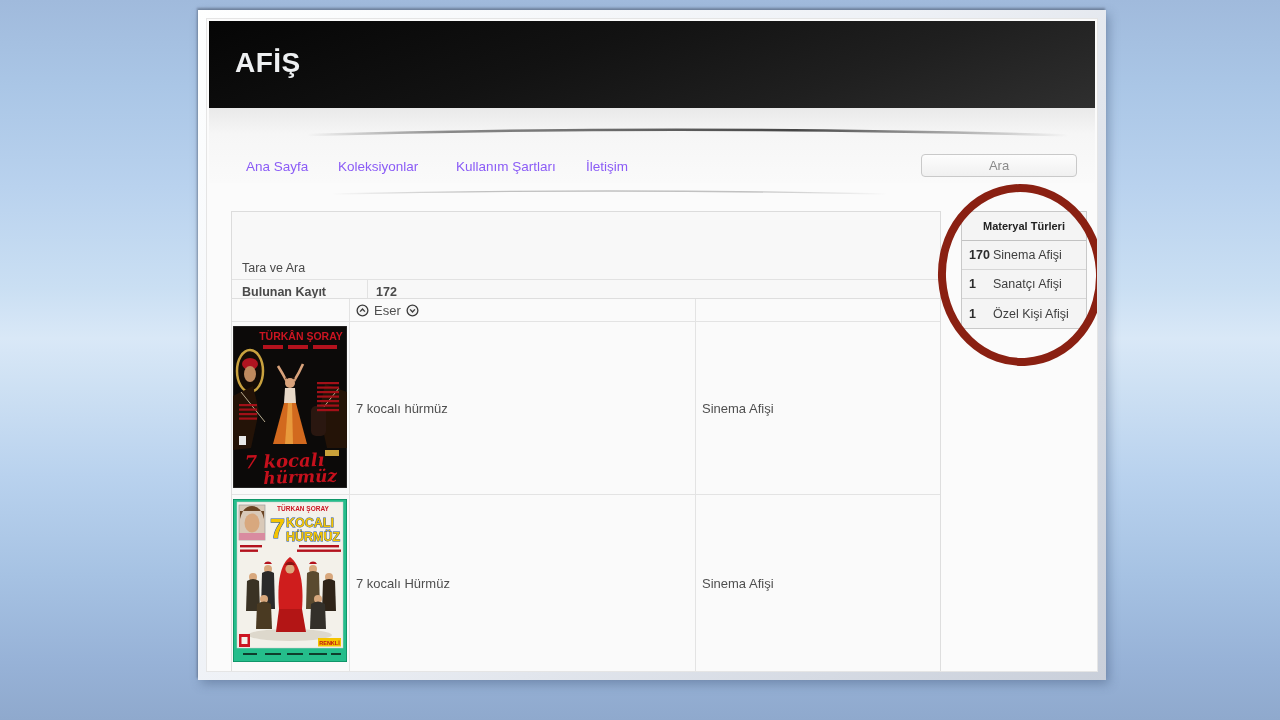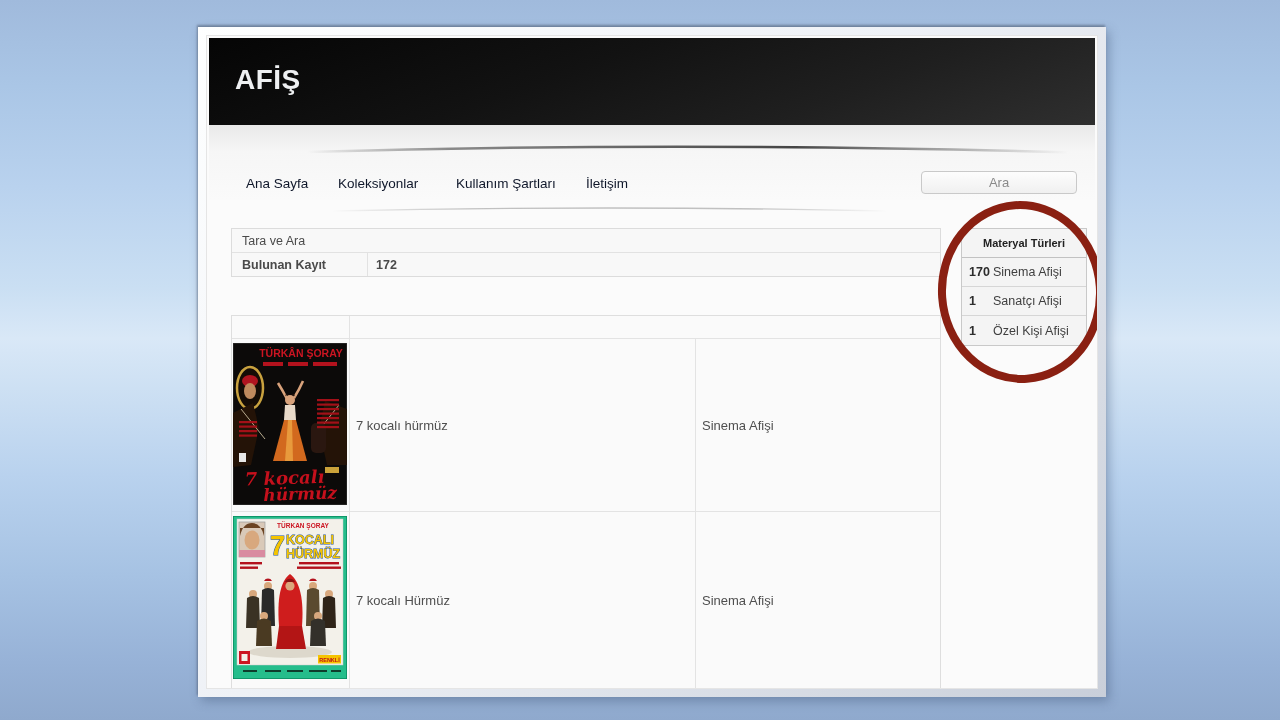--- a/index.html
+++ b/index.html
@@ -11,21 +11,21 @@
     position:relative; width:1280px; height:720px;
     background:
       linear-gradient(180deg,
         #a0badc 0%, #aac6e6 12%, #b9d2ee 26%, #cadff3 40%,
         #d9e8f7 47%, #cde0f3 54%, #b9d2ee 66%, #a6c2e3 80%,
         #97b2d7 92%, #8fa9cd 100%);
   }
 
   
   .frame {
-    position:absolute; left:198px; top:27px; width:908px; height:670px;
+    position:absolute; left:198px; top:10px; width:908px; height:670px;
     padding:8px;
     background:linear-gradient(135deg,#feffff 0%,#eef1f6 45%,#c9cfda 100%);
     box-shadow:-1px -2px 2px rgba(75,90,112,.55), 3px 4px 10px rgba(56,76,108,.38);
   }
   .card {
     position:relative; width:100%; height:100%;
     background:#fbfbfb; border:1px solid #e5e5e5; overflow:hidden;
   }
 
   
@@ -38,36 +38,36 @@
     font-size:28px; font-weight:bold; letter-spacing:.5px; color:#eef0f2;
   }
 
   
   .nav-zone {
     position:absolute; left:2px; top:89px; right:2px; height:75px;
     background:linear-gradient(180deg,#e9e9e9 0%,#f6f6f6 35%,#fafafa 100%);
   }
   .swoosh-svg { position:absolute; left:0; top:89px; width:886px; height:130px; pointer-events:none; }
   .nav-item {
-    position:absolute; top:140px; font-size:13.5px; color:#0f172a; cursor:pointer; white-space:nowrap;
+    position:absolute; top:140px; font-size:13.5px; color:#8b5cf6; cursor:pointer; white-space:nowrap;
   }
   .nav-ana { left:39px; } .nav-kol { left:131px; } .nav-kul { left:249px; } .nav-ile { left:379px; }
   .search-button {
     position:absolute; left:714px; top:135px; width:156px; height:23px;
     border:1px solid #c9c9c9; border-radius:4px;
     background:linear-gradient(180deg,#fdfdfd,#f0f0f0);
     color:#8a8a8a; font-size:13px; text-align:center; line-height:21px; cursor:pointer;
   }
 
   
   .tara {
     position:absolute; left:24px; top:192px; width:710px;
     border:1px solid #dcdcdc; background:#f8f8f8; font-size:12.5px; color:#4a4a4a;
   }
-  .tara-title-row { height:23px; display:flex; align-items:center; padding-left:10px; }
+  .tara-title-row { height:23px; display:flex; align-items:center; padding-left:10px;margin-top:44px; }
   .tara-row { display:flex; height:24px; border-top:1px solid #e2e2e2;font-weight:bold; }
   .tara-label { width:136px; padding-left:10px; border-right:1px solid #e2e2e2; display:flex; align-items:center; }
   .tara-value { padding-left:8px; display:flex; align-items:center; }
 
   
   .materials {
     position:absolute; left:754px; top:192px; width:126px;
     border:1px solid #c9c9c9; background:#f4f4f4; font-size:12.5px; color:#3f3f3f;
   }
   .materials-header {
@@ -158,20 +158,31 @@
         </div>
       </div>
 
       <svg class="annotation-svg" viewBox="0 0 200 210">
         <ellipse cx="90" cy="96" rx="79" ry="87" fill="none" stroke="#8a2012" stroke-width="8" transform="rotate(-4 90 96)"></ellipse>
       </svg>
 
       <div class="results">
         <div class="results-header">
           <div class="hcell-img"></div>
+          <div class="hcell-eser">
+            <svg class="sort-icon" viewBox="0 0 14 14">
+              <circle cx="7" cy="7" r="5.8" fill="#f2f2f2" stroke="#3c3c3c" stroke-width="1.4"></circle>
+              <path d="M 4.4 8.2 L 7 5.4 L 9.6 8.2" fill="none" stroke="#3c3c3c" stroke-width="1.5"></path>
+            </svg>
+            <span>Eser</span>
+            <svg class="sort-icon" viewBox="0 0 14 14">
+              <circle cx="7" cy="7" r="5.8" fill="#f2f2f2" stroke="#3c3c3c" stroke-width="1.4"></circle>
+              <path d="M 4.4 5.8 L 7 8.6 L 9.6 5.8" fill="none" stroke="#3c3c3c" stroke-width="1.5"></path>
+            </svg>
+          </div>
         </div>
 
         <div class="result-row row-1">
           <div class="rcell-img">
 
             <svg class="poster" width="114" height="162" viewBox="0 0 114 162">
               <rect x="0" y="0" width="114" height="162" fill="#0c0a09" stroke="#3a3a3a" stroke-width="1"></rect>
               <text x="68" y="14" text-anchor="middle" font-family="Liberation Sans, sans-serif" font-size="10.5" font-weight="bold" fill="#cc1522">TÜRKÂN ŞORAY</text>
               <g>
                 <rect x="30" y="19" width="20" height="4" fill="#b3121d"></rect>

